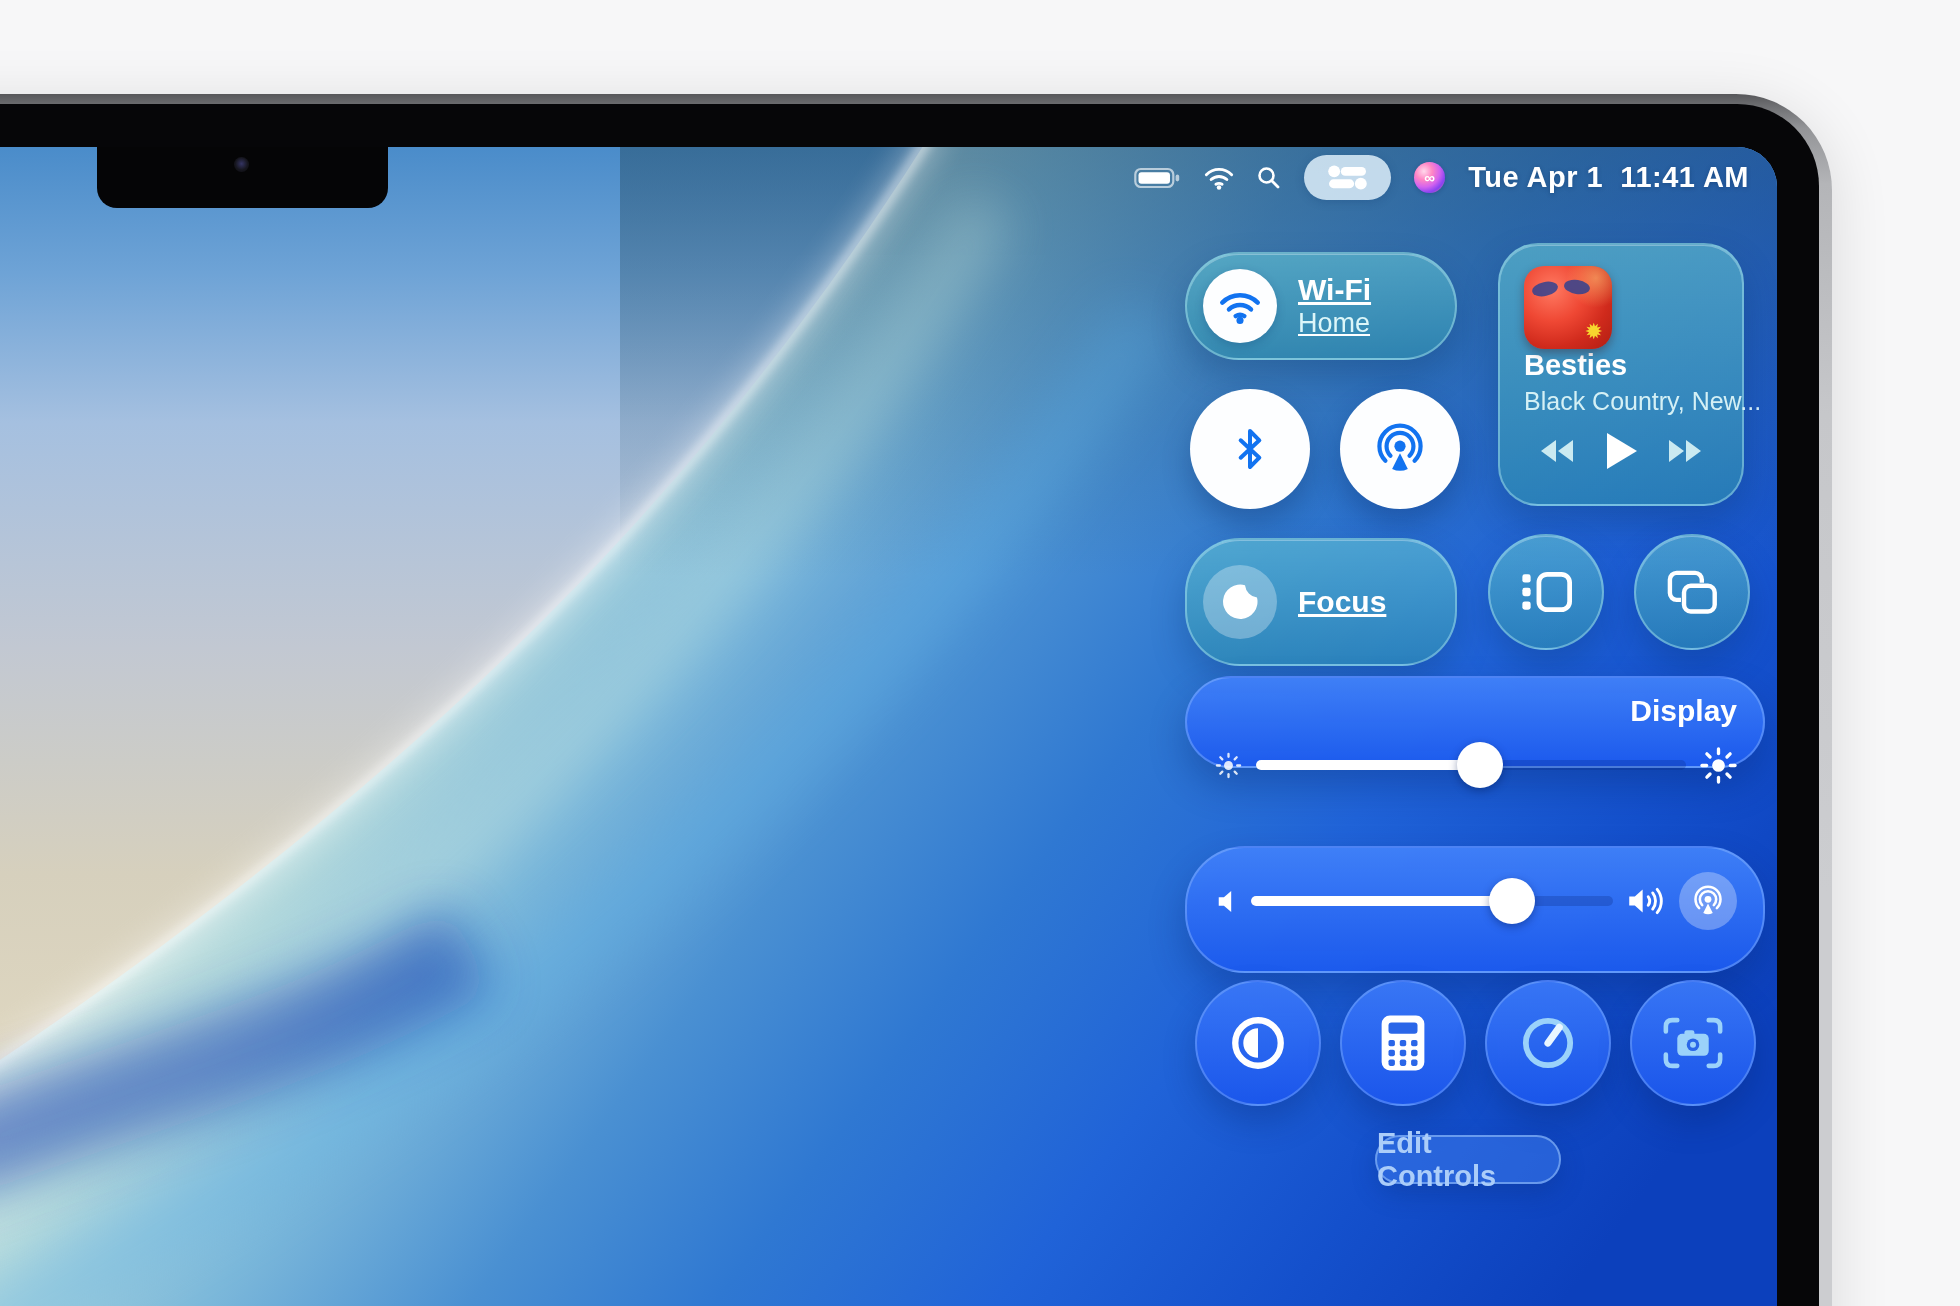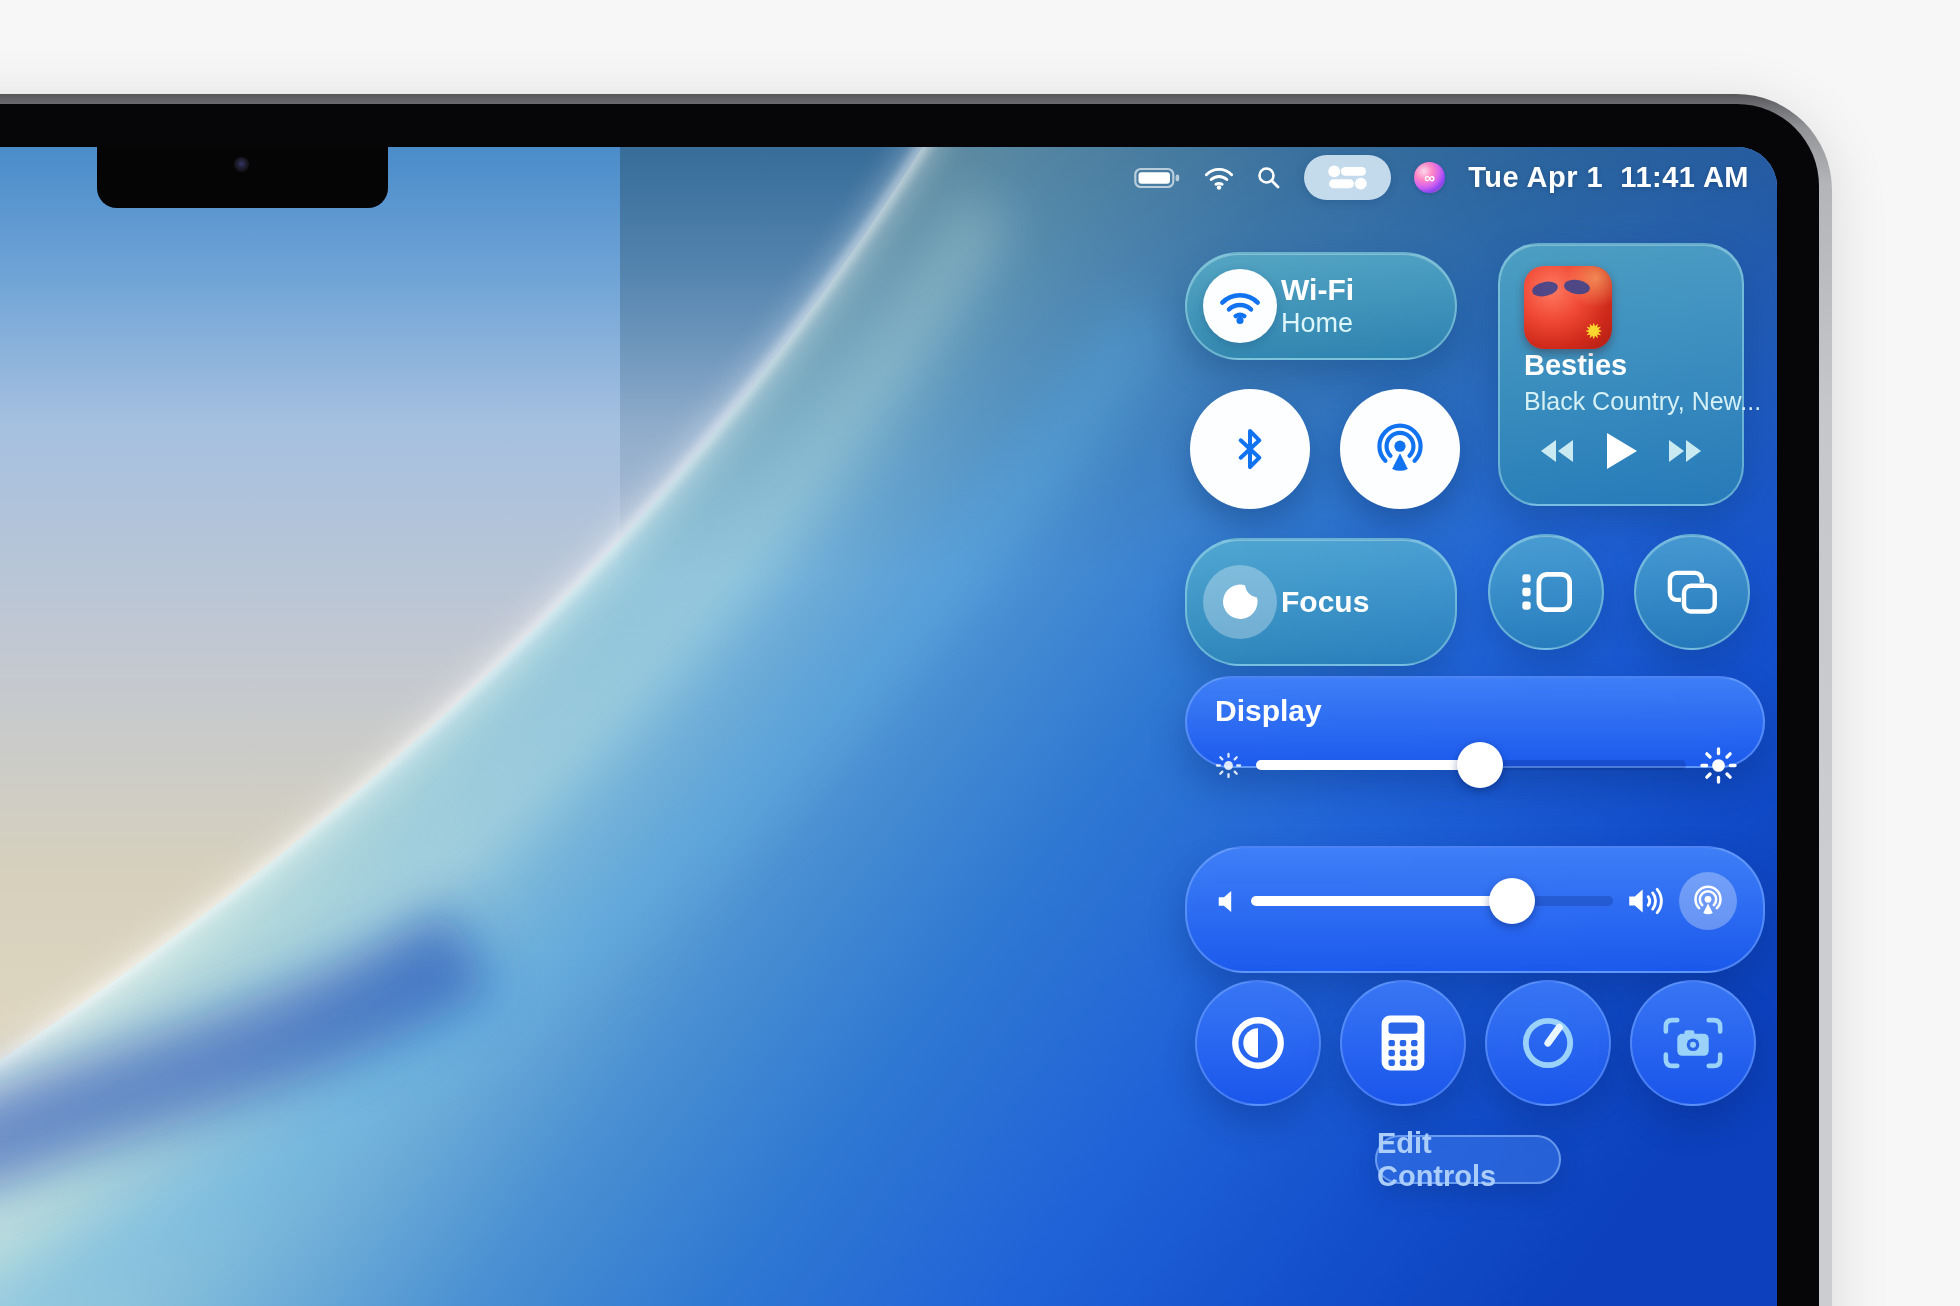--- a/index.html
+++ b/index.html
@@ -48,21 +48,21 @@
   .white-circle { background:#fdfeff; box-shadow:0 14px 28px rgba(8,45,100,.32); border-radius:50%;
                   display:flex; align-items:center; justify-content:center; }
   .round { border-radius:50%; display:flex; align-items:center; justify-content:center; }
 
   
   .pill { border-radius:55px; display:flex; align-items:center; padding-left:16px; }
   .pill .lead-circle { width:74px; height:74px; border-radius:50%; flex:0 0 auto;
                        display:flex; align-items:center; justify-content:center; }
   .pill .lead-white { background:#fdfeff; box-shadow:0 3px 10px rgba(8,45,100,.22); }
   .pill .lead-dim   { background:rgba(255,255,255,.30); }
-  .pill .txt { margin-left:4px; color:#fff; }
+  .pill .txt { margin-left:21px; color:#fff;text-decoration:underline; }
   .pill .t1 { font-size:30px; font-weight:700; line-height:34px; }
   .pill .t2 { font-size:27px; font-weight:400; line-height:32px; color:#dcf6f9; }
 
   
   .np { border-radius:40px; padding:21px 24px; color:#fff; }
   .np .art { width:88px; height:83px; border-radius:20px; position:relative; overflow:hidden;
              background:radial-gradient(circle at 32% 28%, #ff7a62 0%, #ef4834 38%, #d02a1c 68%, #b01e12 100%);
              box-shadow:0 4px 10px rgba(60,10,10,.35); }
   .np .art .shade1 { position:absolute; left:8px; top:16px; width:26px; height:14px; border-radius:50%;
                      background:#31428f; opacity:.85; transform:rotate(-12deg); }
@@ -277,21 +277,21 @@
             <mask id="mmir">
               <rect width="44" height="38" fill="#fff"></rect>
               <rect x="13" y="11" width="30" height="26" rx="7" fill="#000"></rect>
             </mask>
           </defs>
           <rect x="4" y="3" width="26" height="22" rx="5.5" fill="none" stroke="#fff" stroke-width="3.6" mask="url(#mmir)"></rect>
           <rect x="15.5" y="13.5" width="25" height="21" rx="5.5" fill="none" stroke="#fff" stroke-width="3.6"></rect>
         </svg>
       </div>
 
-      <div class="ctl slider-card card-blue" style="left:1185px; top:529px; width:580px; height:92px;">
+      <div class="ctl slider-card card-blue" style="left:1185px; top:529px; width:580px; height:92px;text-align:right;">
         <div class="lbl">Display</div>
         <div class="slider-row">
           <svg width="27" height="27" viewBox="0 0 28 28" opacity=".85">
             <circle cx="14" cy="14" r="4.6" fill="#fff"></circle>
             <g stroke="#fff" stroke-width="2.4" stroke-linecap="round">
               <line x1="14" y1="2" x2="14" y2="5"></line>
                 <line x1="14" y1="23" x2="14" y2="26"></line>
               <line x1="2" y1="14" x2="5" y2="14"></line>
                 <line x1="23" y1="14" x2="26" y2="14"></line>
               <line x1="5.5" y1="5.5" x2="7.6" y2="7.6"></line>

